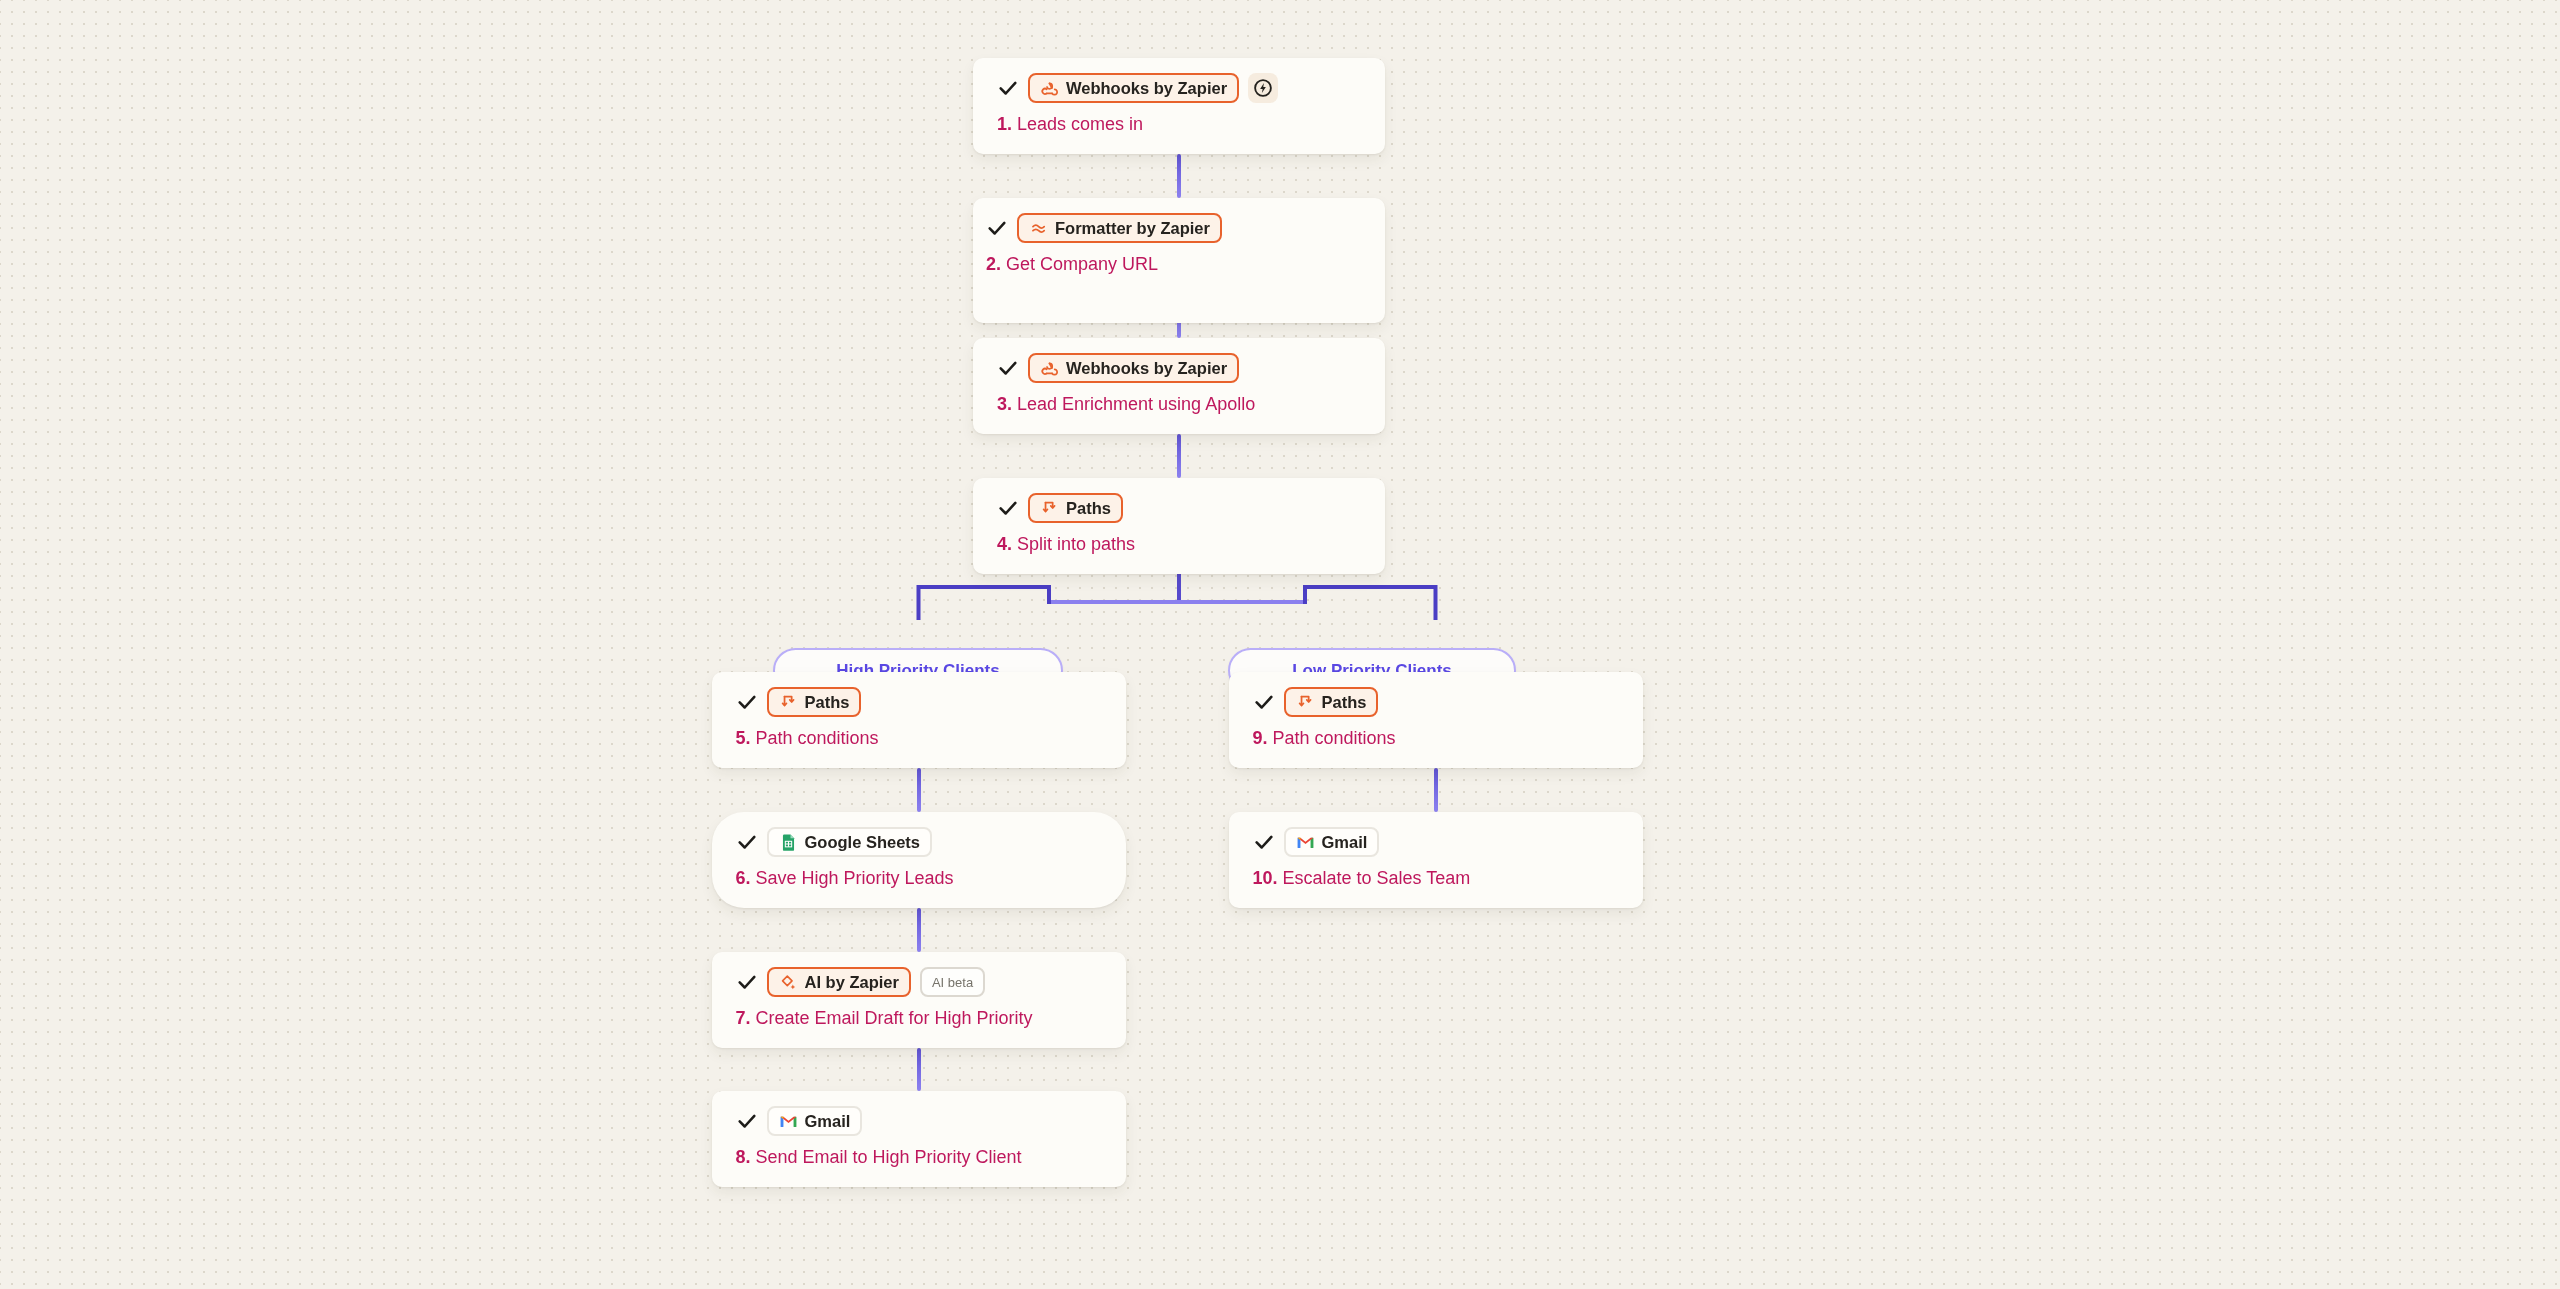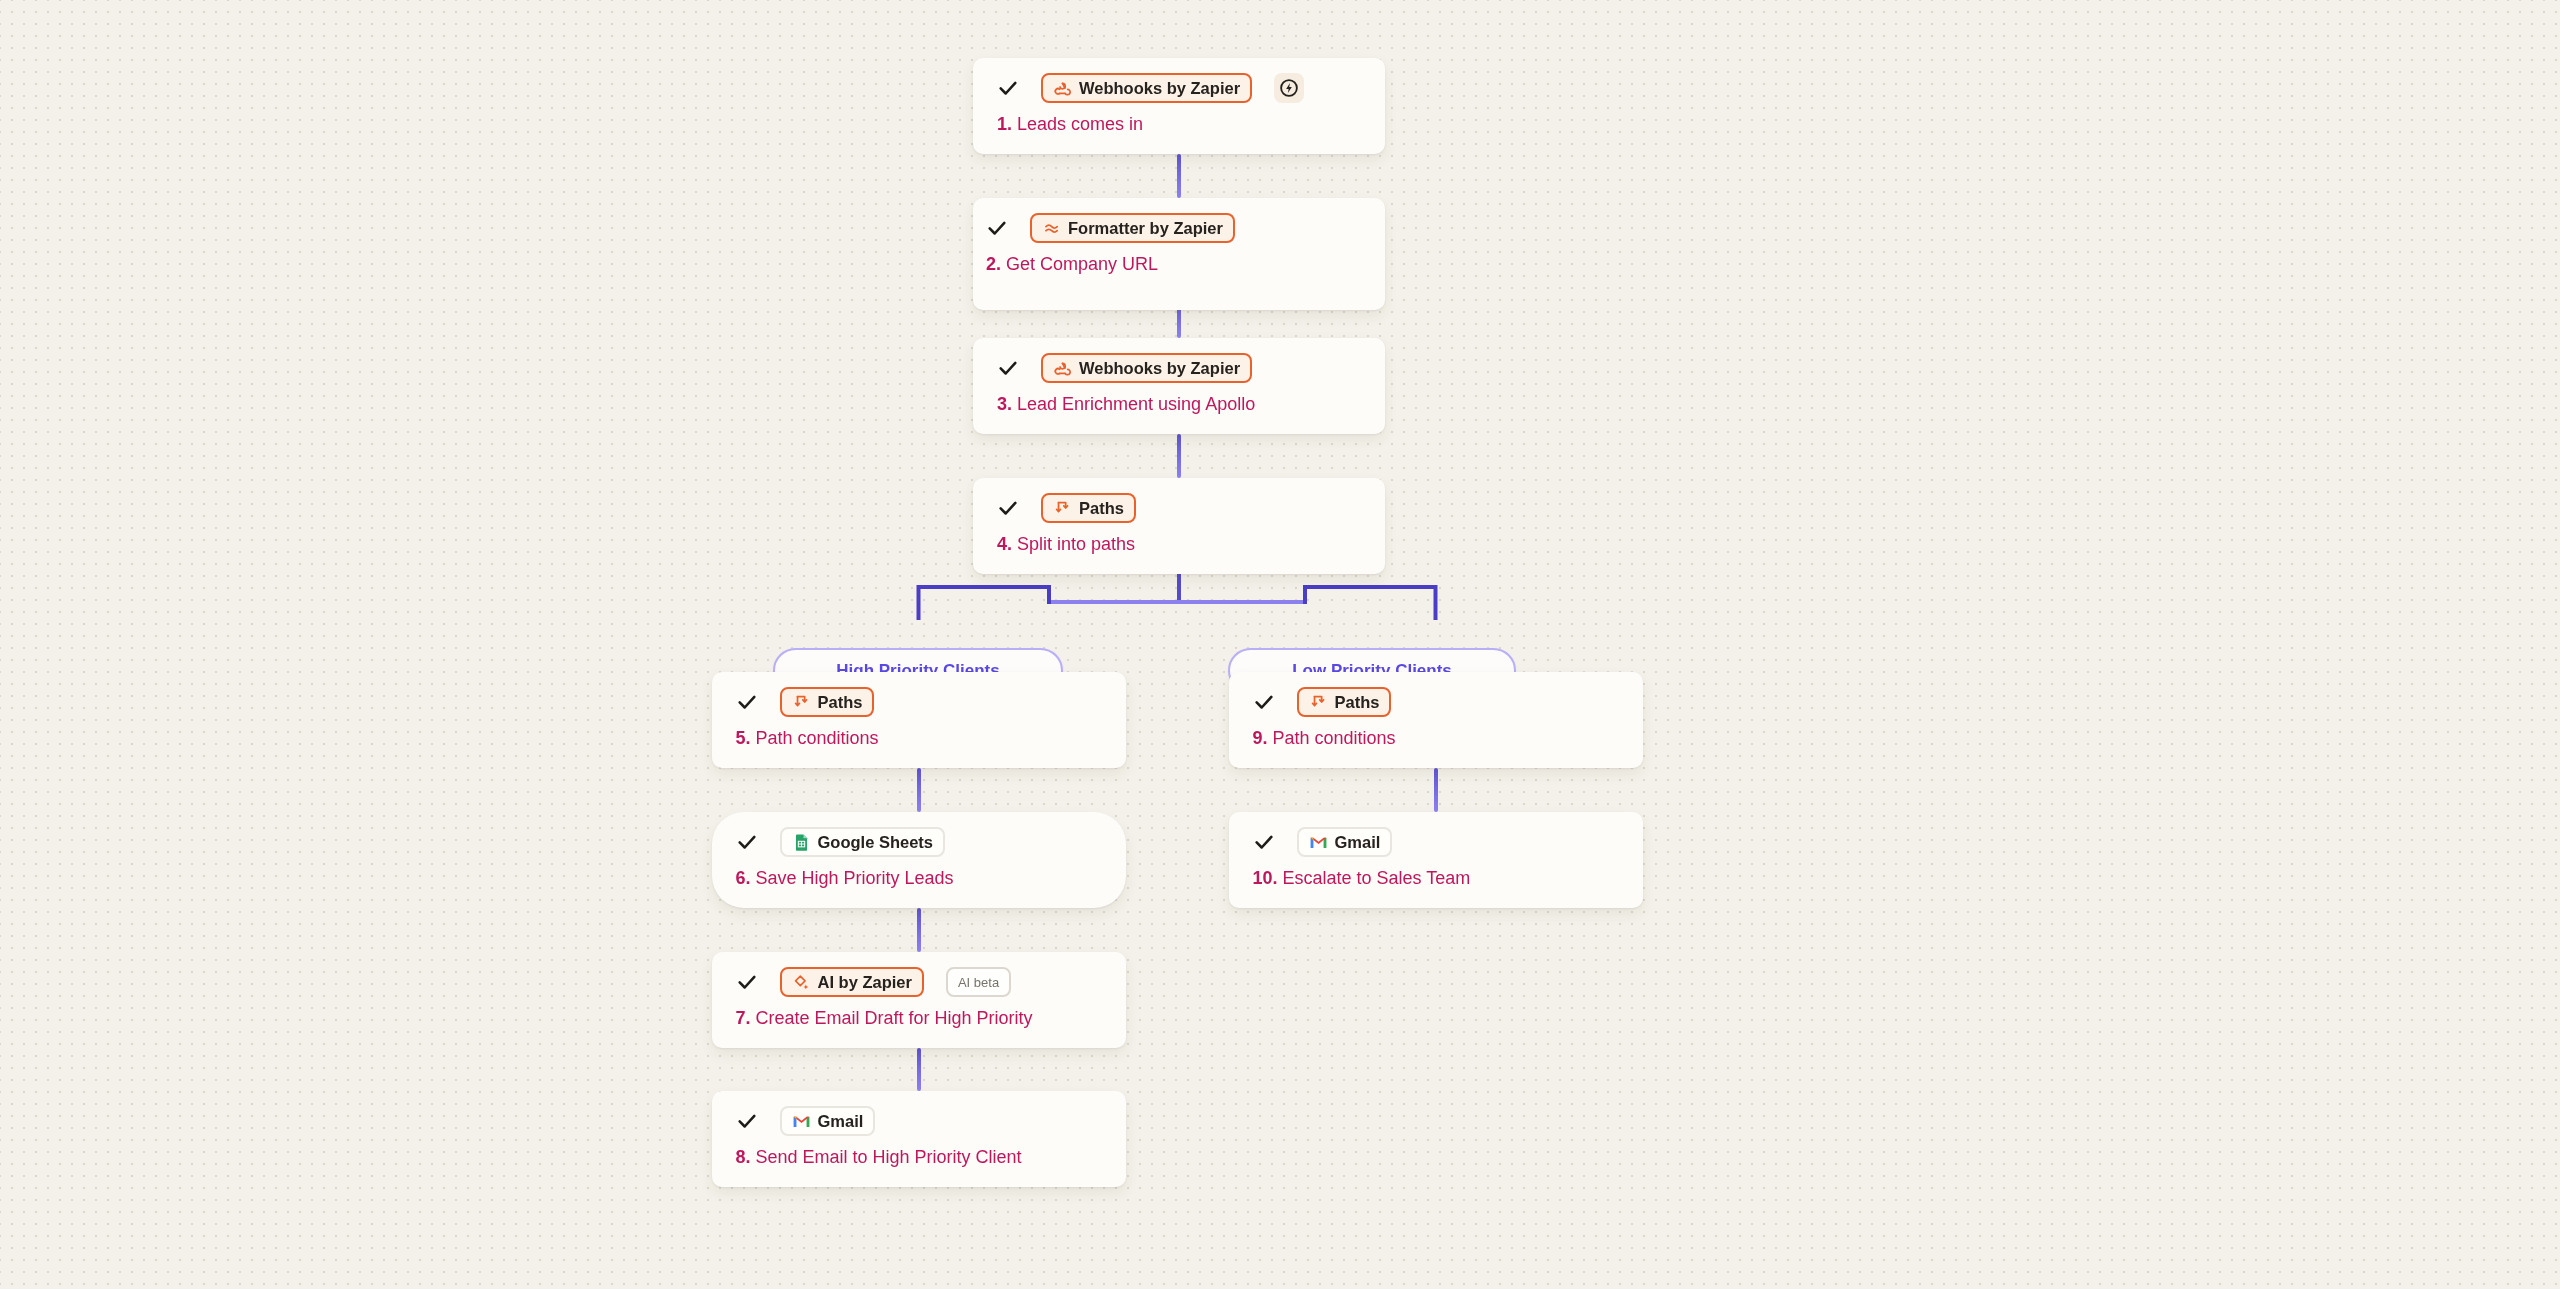--- a/index.html
+++ b/index.html
@@ -16,21 +16,21 @@
     background-position:6px 6px;
   }
   .card{
     position:absolute;
     background:#fdfcf8;
     border-radius:10px;
     box-shadow:0 1px 2px rgba(62,52,30,.08),0 6px 14px rgba(62,52,30,.07);
     padding:15px 24px;
     box-sizing:border-box;
   }
-  .row1{display:flex;align-items:center;gap:22px;height:30px;}
+  .row1{display:flex;align-items:center;gap:9px;height:30px;}
   .check{width:22px;height:22px;display:inline-flex;flex:0 0 auto;}
   .badge{
     display:inline-flex;align-items:center;gap:7px;
     height:30px;padding:0 10px;border-radius:8px;
     font-size:16.5px;font-weight:bold;color:#26231f;
     box-sizing:border-box;white-space:nowrap;
   }
   .badge.zapier{border:2px solid #e8622c;background:#fdf2e8;}
   .badge.app{border:2px solid #e9e6df;background:#fffefb;}
   .bicon{width:19px;height:19px;display:inline-flex;flex:0 0 auto;}
@@ -101,21 +101,21 @@
       <span class="trigger">
         <svg viewBox="0 0 24 24" width="22" height="22">
             <circle cx="12" cy="12" r="8.6" fill="none" stroke="#23211d" stroke-width="2"></circle>
             <path d="M13 6.6 8.9 13h2.7l-.8 4.4 4.3-6.6h-2.8z" fill="#23211d"></path>
           </svg>
       </span>
     </div>
     <div class="title"><span class="num">1.</span><span>Leads comes in</span></div>
   </div>
 
-  <div class="card" style="left:973px;top:198px;width:412px;height:112px;padding-left:13px;">
+  <div class="card" style="left:973px;top:198px;width:412px;height:125px;padding-left:13px;">
     <div class="row1">
       <span class="check">
         <svg viewBox="0 0 24 24">
             <path d="M4 12.5 9.5 18 20 6.5" fill="none" stroke="#1d1c19" stroke-width="2.8" stroke-linecap="round" stroke-linejoin="round"></path>
           </svg>
       </span>
       <span class="badge zapier">
         <span class="bicon">
           <svg viewBox="0 0 24 24" fill="none" stroke="#e8622c" stroke-width="2.2" stroke-linecap="round">
             <path d="M5 9.6c2.4-2.4 4.9-2.4 7.2 0s4.6 2.4 7 0"></path>

